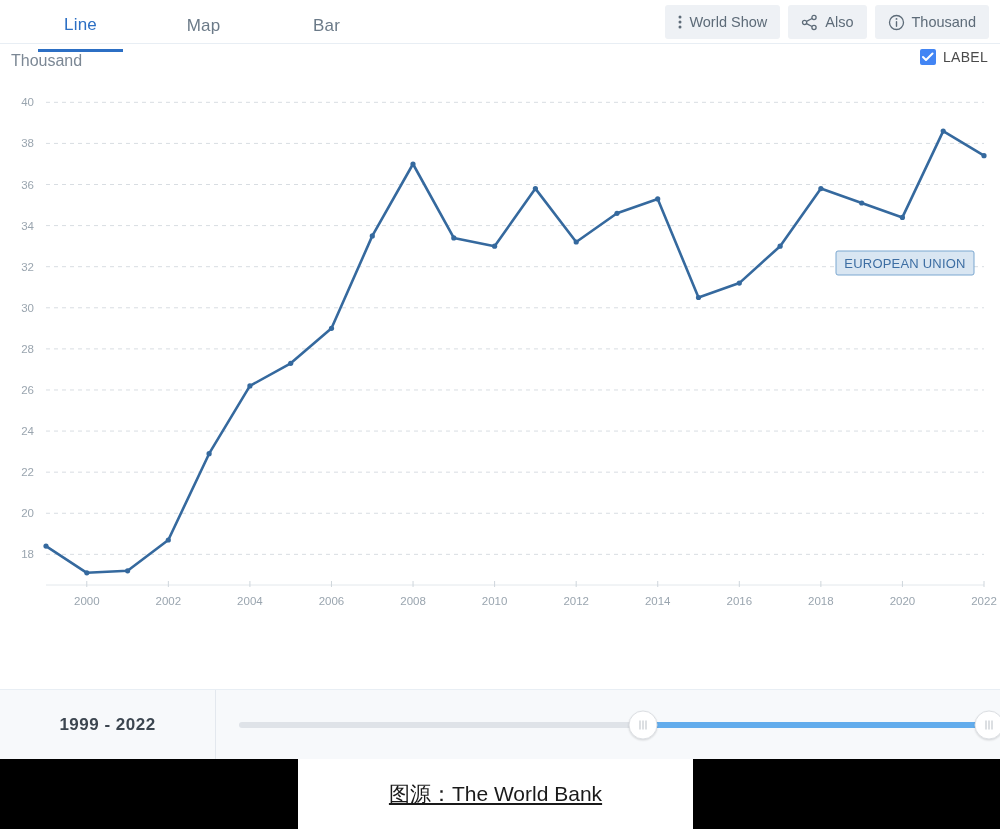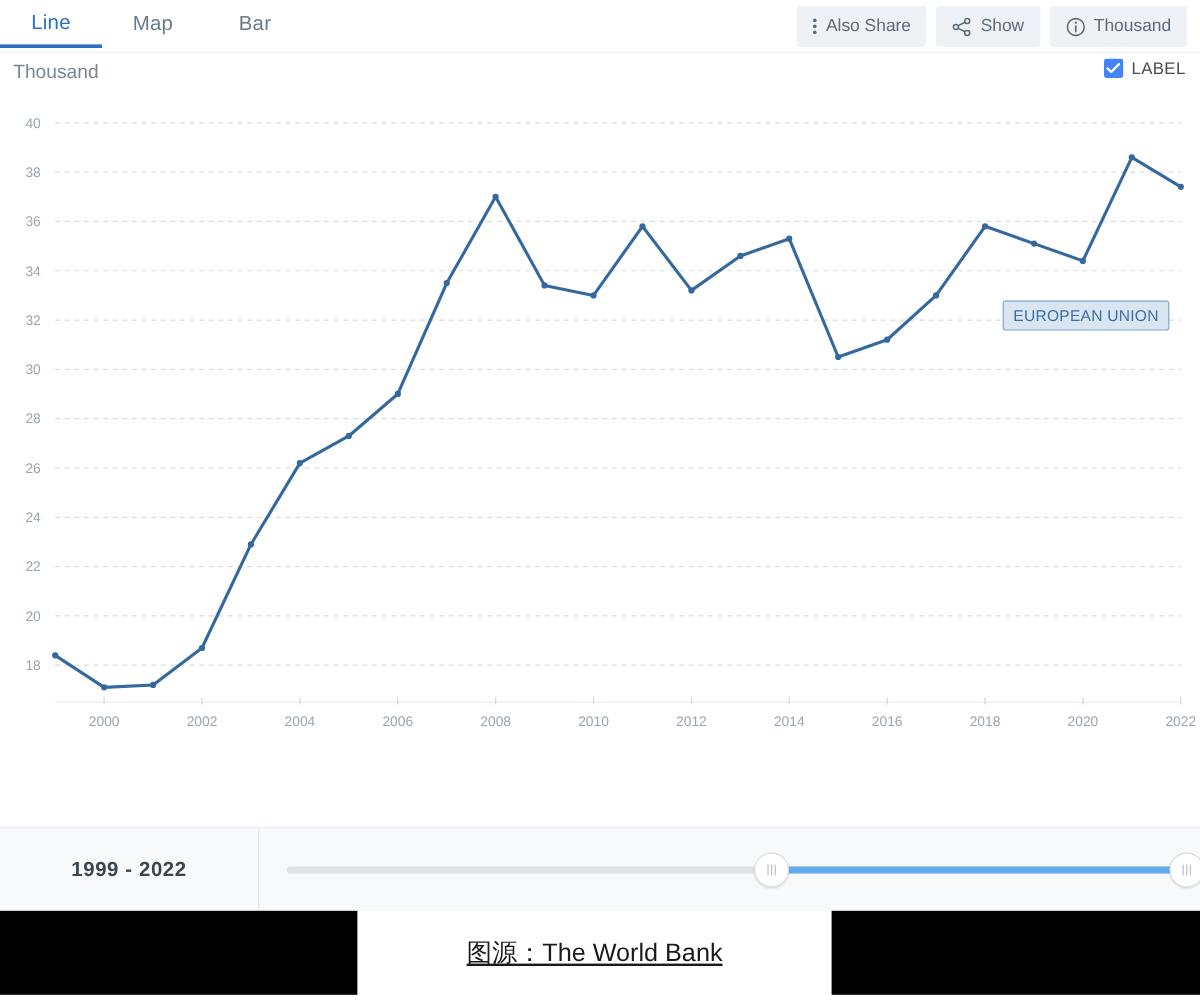--- a/index.html
+++ b/index.html
@@ -27,26 +27,27 @@
     left: 0;
     top: 0;
     display: flex;
     height: 44px;
   }
   .tab {
     display: flex;
     align-items: center;
     justify-content: center;
     width: 85px;
-    height: 40px;
+    height: 52px;
     font-size: 17px;
     color: #6b7a88;
     cursor: pointer;
     box-sizing: border-box;
     letter-spacing: .2px;
+    margin-left: 38px;
   }
   .tab.active {
     color: #2c6fc4;
     border-bottom: 3px solid #2c6fc4;
     font-weight: 400;
   }
 
   .topbuttons {
     position: absolute;
     right: 11px;
@@ -266,34 +267,34 @@
 
   <div class="topbuttons">
     <button class="tbtn">
       <span class="ic">
         <svg width="4" height="16" viewBox="0 0 4 16">
           <circle cx="2" cy="3" r="1.5" fill="#5d6b78"></circle>
           <circle cx="2" cy="8" r="1.5" fill="#5d6b78"></circle>
           <circle cx="2" cy="13" r="1.5" fill="#5d6b78"></circle>
         </svg>
       </span>
-      <span>Also Share</span>
+      <span>World Show</span>
     </button>
 
     <button class="tbtn">
       <span class="ic">
         <svg width="17" height="17" viewBox="0 0 17 17">
           <circle cx="13" cy="3.5" r="2.1" fill="none" stroke="#5d6b78" stroke-width="1.3"></circle>
           <circle cx="13" cy="13.5" r="2.1" fill="none" stroke="#5d6b78" stroke-width="1.3"></circle>
           <circle cx="3.6" cy="8.5" r="2.1" fill="none" stroke="#5d6b78" stroke-width="1.3"></circle>
           <line x1="5.5" y1="7.4" x2="11.1" y2="4.5" stroke="#5d6b78" stroke-width="1.3"></line>
           <line x1="5.5" y1="9.6" x2="11.1" y2="12.5" stroke="#5d6b78" stroke-width="1.3"></line>
         </svg>
       </span>
-      <span>Show</span>
+      <span>Also</span>
     </button>
 
     <button class="tbtn">
       <span class="ic">
         <svg width="17" height="17" viewBox="0 0 17 17">
           <circle cx="8.5" cy="8.5" r="7" fill="none" stroke="#5d6b78" stroke-width="1.3"></circle>
           <circle cx="8.5" cy="4.9" r="0.95" fill="#5d6b78"></circle>
           <rect x="7.8" y="7" width="1.4" height="6" rx="0.7" fill="#5d6b78"></rect>
         </svg>
       </span>

